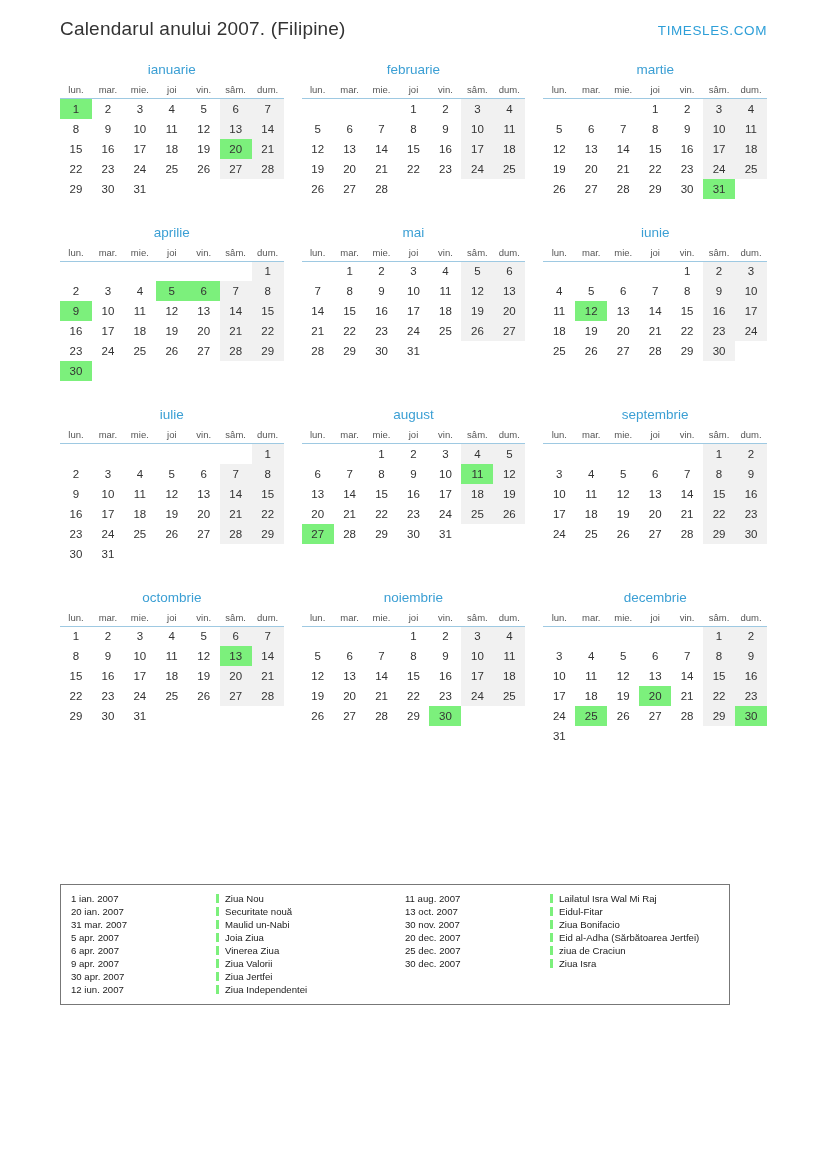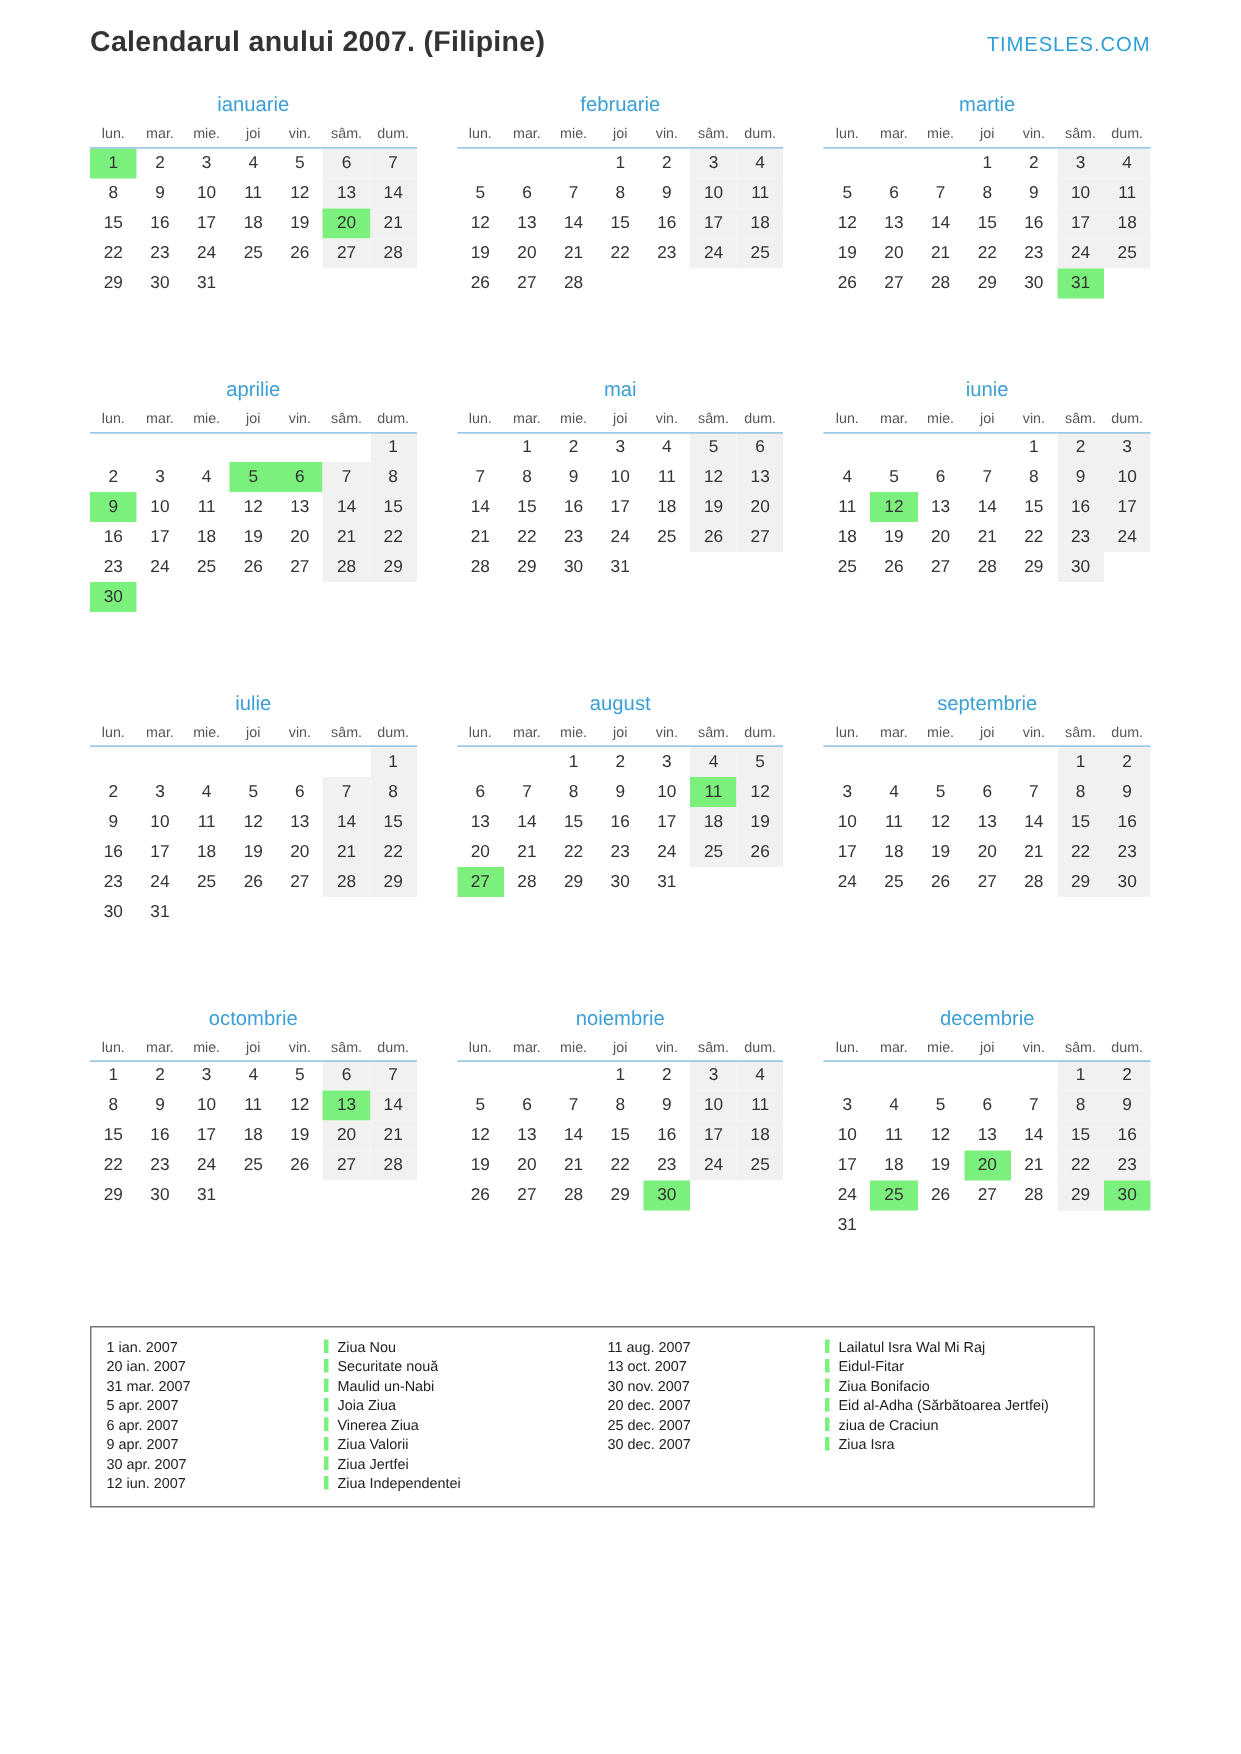--- a/index.html
+++ b/index.html
@@ -16,36 +16,35 @@
   }
   .header {
     display: flex;
     align-items: baseline;
     justify-content: space-between;
     padding: 18px 60px 0 60px;
   }
   .title {
     font-size: 19px;
     color: #333333;
-    font-weight: bold;
+    font-weight: normal;
     letter-spacing: 0.2px;
   }
   .brand {
     font-size: 13.5px;
     color: #2e9fd8;
     letter-spacing: 0.6px;
     font-weight: normal;
   }
   .calendar-grid {
     margin: 22px 60px 0 60px;
     display: grid;
     grid-template-columns: repeat(3, 1fr);
     column-gap: 18px;
     row-gap: 0;
-    gap: 27px;
   }
   .month {
     padding: 0 0 26px 0;
   }
   .month-name {
     text-align: center;
     color: #3b9fd4;
     font-size: 13.5px;
     margin-bottom: 7px;
   }

